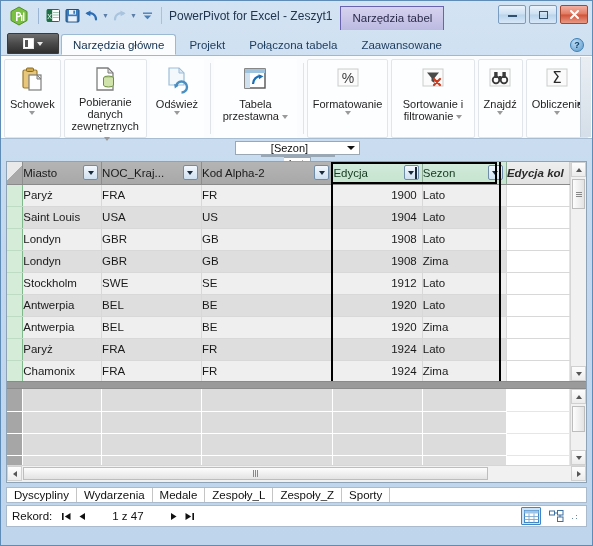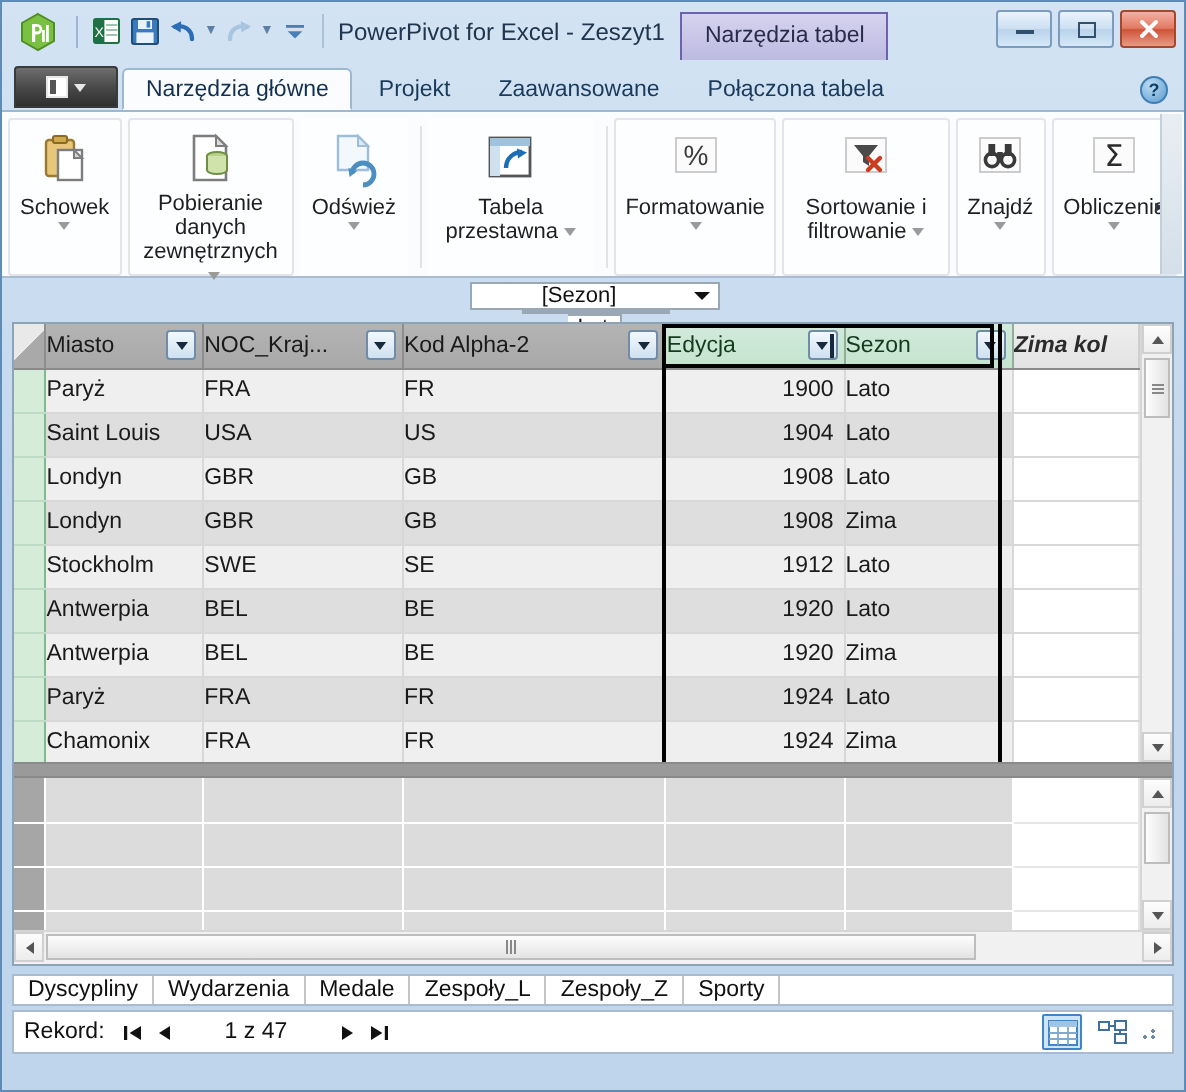--- a/index.html
+++ b/index.html
@@ -477,22 +477,22 @@
     </div>
   </div>
 
   <div class="tabrow">
     <div class="filetab">
       <span class="ficon"></span>
       <span class="fcaret"></span>
     </div>
     <div class="rtab active">Narzędzia główne</div>
     <div class="rtab">Projekt</div>
+    <div class="rtab">Połączona tabela</div>
     <div class="rtab">Zaawansowane</div>
-    <div class="rtab">Połączona tabela</div>
     <div class="help-ico">?</div>
   </div>
 
   <div class="ribbon">
 
     <div class="rgroup">
       <div class="bigicon">
         <svg width="30" height="30" viewBox="0 0 30 30">
           <rect x="6" y="5" width="14" height="18" rx="1.5" fill="#e8c77a" stroke="#9a7a2e" stroke-width="1.2"></rect>
           <rect x="9.5" y="3" width="7" height="3.5" rx="1" fill="#cfa94d" stroke="#8a6a22" stroke-width="1"></rect>
@@ -649,21 +649,21 @@
               <span class="hdr-drop sorted">
                   <span class="caret-dn"></span>
                 </span>
             </th>
             <th class="green">
               <span>Sezon</span>
               <span class="hdr-drop">
                   <span class="caret-dn"></span>
                 </span>
             </th>
-            <th class="addcol">Zima kol</th>
+            <th class="addcol">Edycja kol</th>
           </tr>
         </thead>
         <tbody>
           <tr class="odd">
             <td class="selcell"></td>
             <td>Paryż</td>
             <td>FRA</td>
             <td>FR</td>
             <td class="num">1900</td>
             <td>Lato</td>

